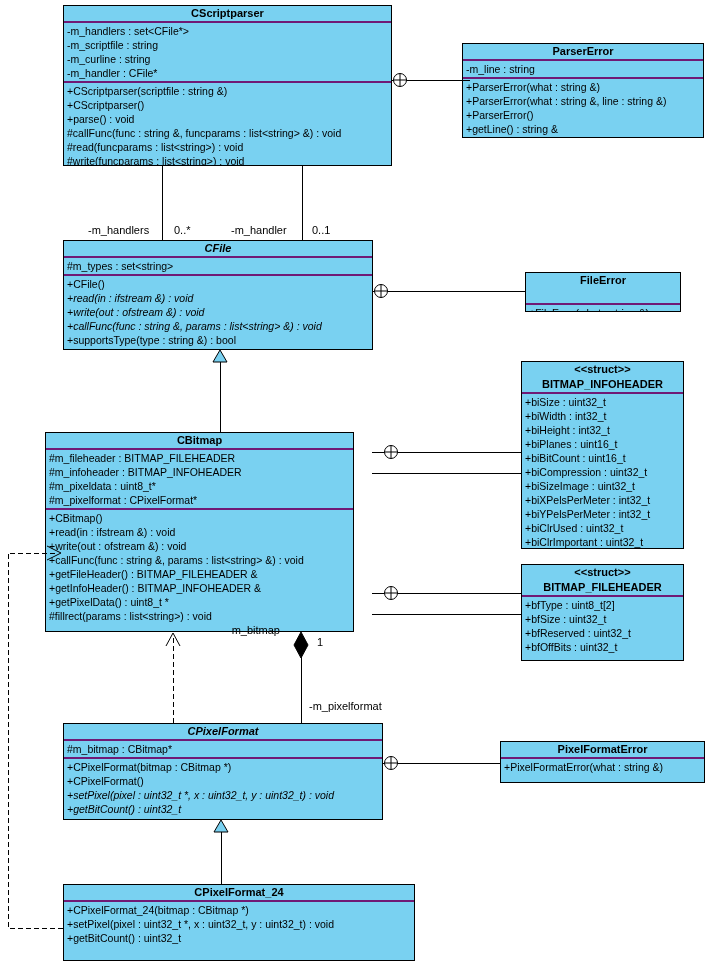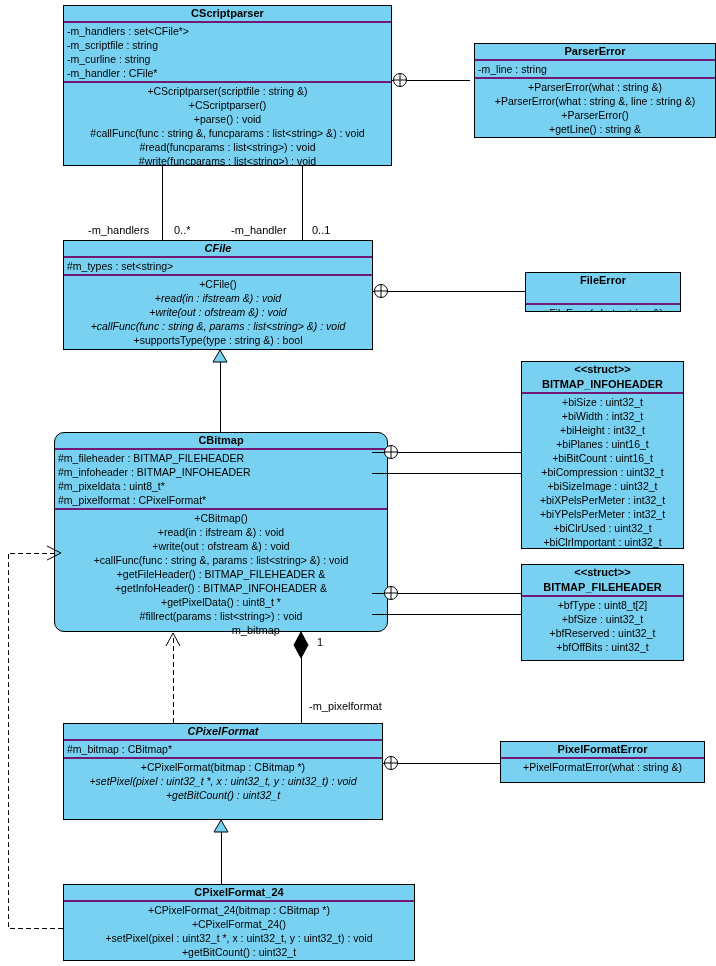--- a/index.html
+++ b/index.html
@@ -22,21 +22,21 @@
     line-height:15px;padding:0 2px;flex:0 0 auto;
   }
   .uml-head .cname.it{font-style:italic;}
   .uml-head .stereo{font-weight:bold;}
   .uml-comp{
     border-top:2px solid #701a75;
     padding:1px 3px 1px 3px;
     flex:0 0 auto;
     overflow:hidden;
   }
-  .uml-comp.grow{flex:1 1 auto;text-align:center;}
+  .uml-comp.grow{flex:1 1 auto;}
   .row{
     font-size:10.5px;line-height:14px;height:14px;
     white-space:nowrap;overflow:hidden;color:#000;
   }
   .row.it{font-style:italic;}
   #edges{position:absolute;left:0;top:0;pointer-events:none;}
   .edge-label{
     position:absolute;font-size:11px;line-height:13px;
     color:#000;white-space:nowrap;
   }
@@ -58,21 +58,21 @@
         </div>
         <div class="uml-comp grow">
           <div class="row">+CScriptparser(scriptfile : string &amp;)</div>
           <div class="row">+CScriptparser()</div>
           <div class="row">+parse() : void</div>
           <div class="row">#callFunc(func : string &amp;, funcparams : list&lt;string&gt; &amp;) : void</div>
           <div class="row">#read(funcparams : list&lt;string&gt;) : void</div>
           <div class="row">#write(funcparams : list&lt;string&gt;) : void</div>
         </div>
       </div>
-      <div class="uml-class" style="left: 474px; top: 43px; width: 242px; height: 95px;">
+      <div class="uml-class" style="left: 462px; top: 43px; width: 242px; height: 95px;">
         <div class="uml-head">
           <div class="cname">ParserError</div>
         </div>
         <div class="uml-comp">
           <div class="row">-m_line : string</div>
         </div>
         <div class="uml-comp grow">
           <div class="row">+ParserError(what : string &amp;)</div>
           <div class="row">+ParserError(what : string &amp;, line : string &amp;)</div>
           <div class="row">+ParserError()</div>
@@ -95,21 +95,21 @@
         </div>
       </div>
       <div class="uml-class" style="left: 525px; top: 272px; width: 156px; height: 40px; gap: 15px;">
         <div class="uml-head">
           <div class="cname">FileError</div>
         </div>
         <div class="uml-comp grow">
           <div class="row">+FileError(what : string &amp;)</div>
         </div>
       </div>
-      <div class="uml-class" style="left: 54px; top: 432px; width: 334px; height: 200px; border-radius: 10px;">
+      <div class="uml-class" style="left: 45px; top: 432px; width: 309px; height: 200px;">
         <div class="uml-head">
           <div class="cname">CBitmap</div>
         </div>
         <div class="uml-comp">
           <div class="row">#m_fileheader : BITMAP_FILEHEADER</div>
           <div class="row">#m_infoheader : BITMAP_INFOHEADER</div>
           <div class="row">#m_pixeldata : uint8_t*</div>
           <div class="row">#m_pixelformat : CPixelFormat*</div>
         </div>
         <div class="uml-comp grow">
@@ -156,39 +156,39 @@
       </div>
       <div class="uml-class" style="left: 63px; top: 723px; width: 320px; height: 97px;">
         <div class="uml-head">
           <div class="cname it">CPixelFormat</div>
         </div>
         <div class="uml-comp">
           <div class="row">#m_bitmap : CBitmap*</div>
         </div>
         <div class="uml-comp grow">
           <div class="row">+CPixelFormat(bitmap : CBitmap *)</div>
+          <div class="row">+CPixelFormat()</div>
           <div class="row it">+setPixel(pixel : uint32_t *, x : uint32_t, y : uint32_t) : void</div>
           <div class="row it">+getBitCount() : uint32_t</div>
         </div>
       </div>
       <div class="uml-class" style="left: 500px; top: 741px; width: 205px; height: 42px;">
         <div class="uml-head">
           <div class="cname">PixelFormatError</div>
         </div>
         <div class="uml-comp grow">
           <div class="row">+PixelFormatError(what : string &amp;)</div>
         </div>
       </div>
       <div class="uml-class" style="left: 63px; top: 884px; width: 352px; height: 77px;">
         <div class="uml-head">
           <div class="cname">CPixelFormat_24</div>
         </div>
         <div class="uml-comp grow">
           <div class="row">+CPixelFormat_24(bitmap : CBitmap *)</div>
-          <div class="row">+CPixelFormat_24()</div>
           <div class="row">+setPixel(pixel : uint32_t *, x : uint32_t, y : uint32_t) : void</div>
           <div class="row">+getBitCount() : uint32_t</div>
         </div>
       </div>
     </div>
 
   <svg id="edges" width="716" height="966" viewBox="0 0 716 966" fill="none" stroke="#000" stroke-width="1" shape-rendering="crispEdges">
 
     <g>
       <line x1="162" y1="166" x2="162" y2="240"></line>

